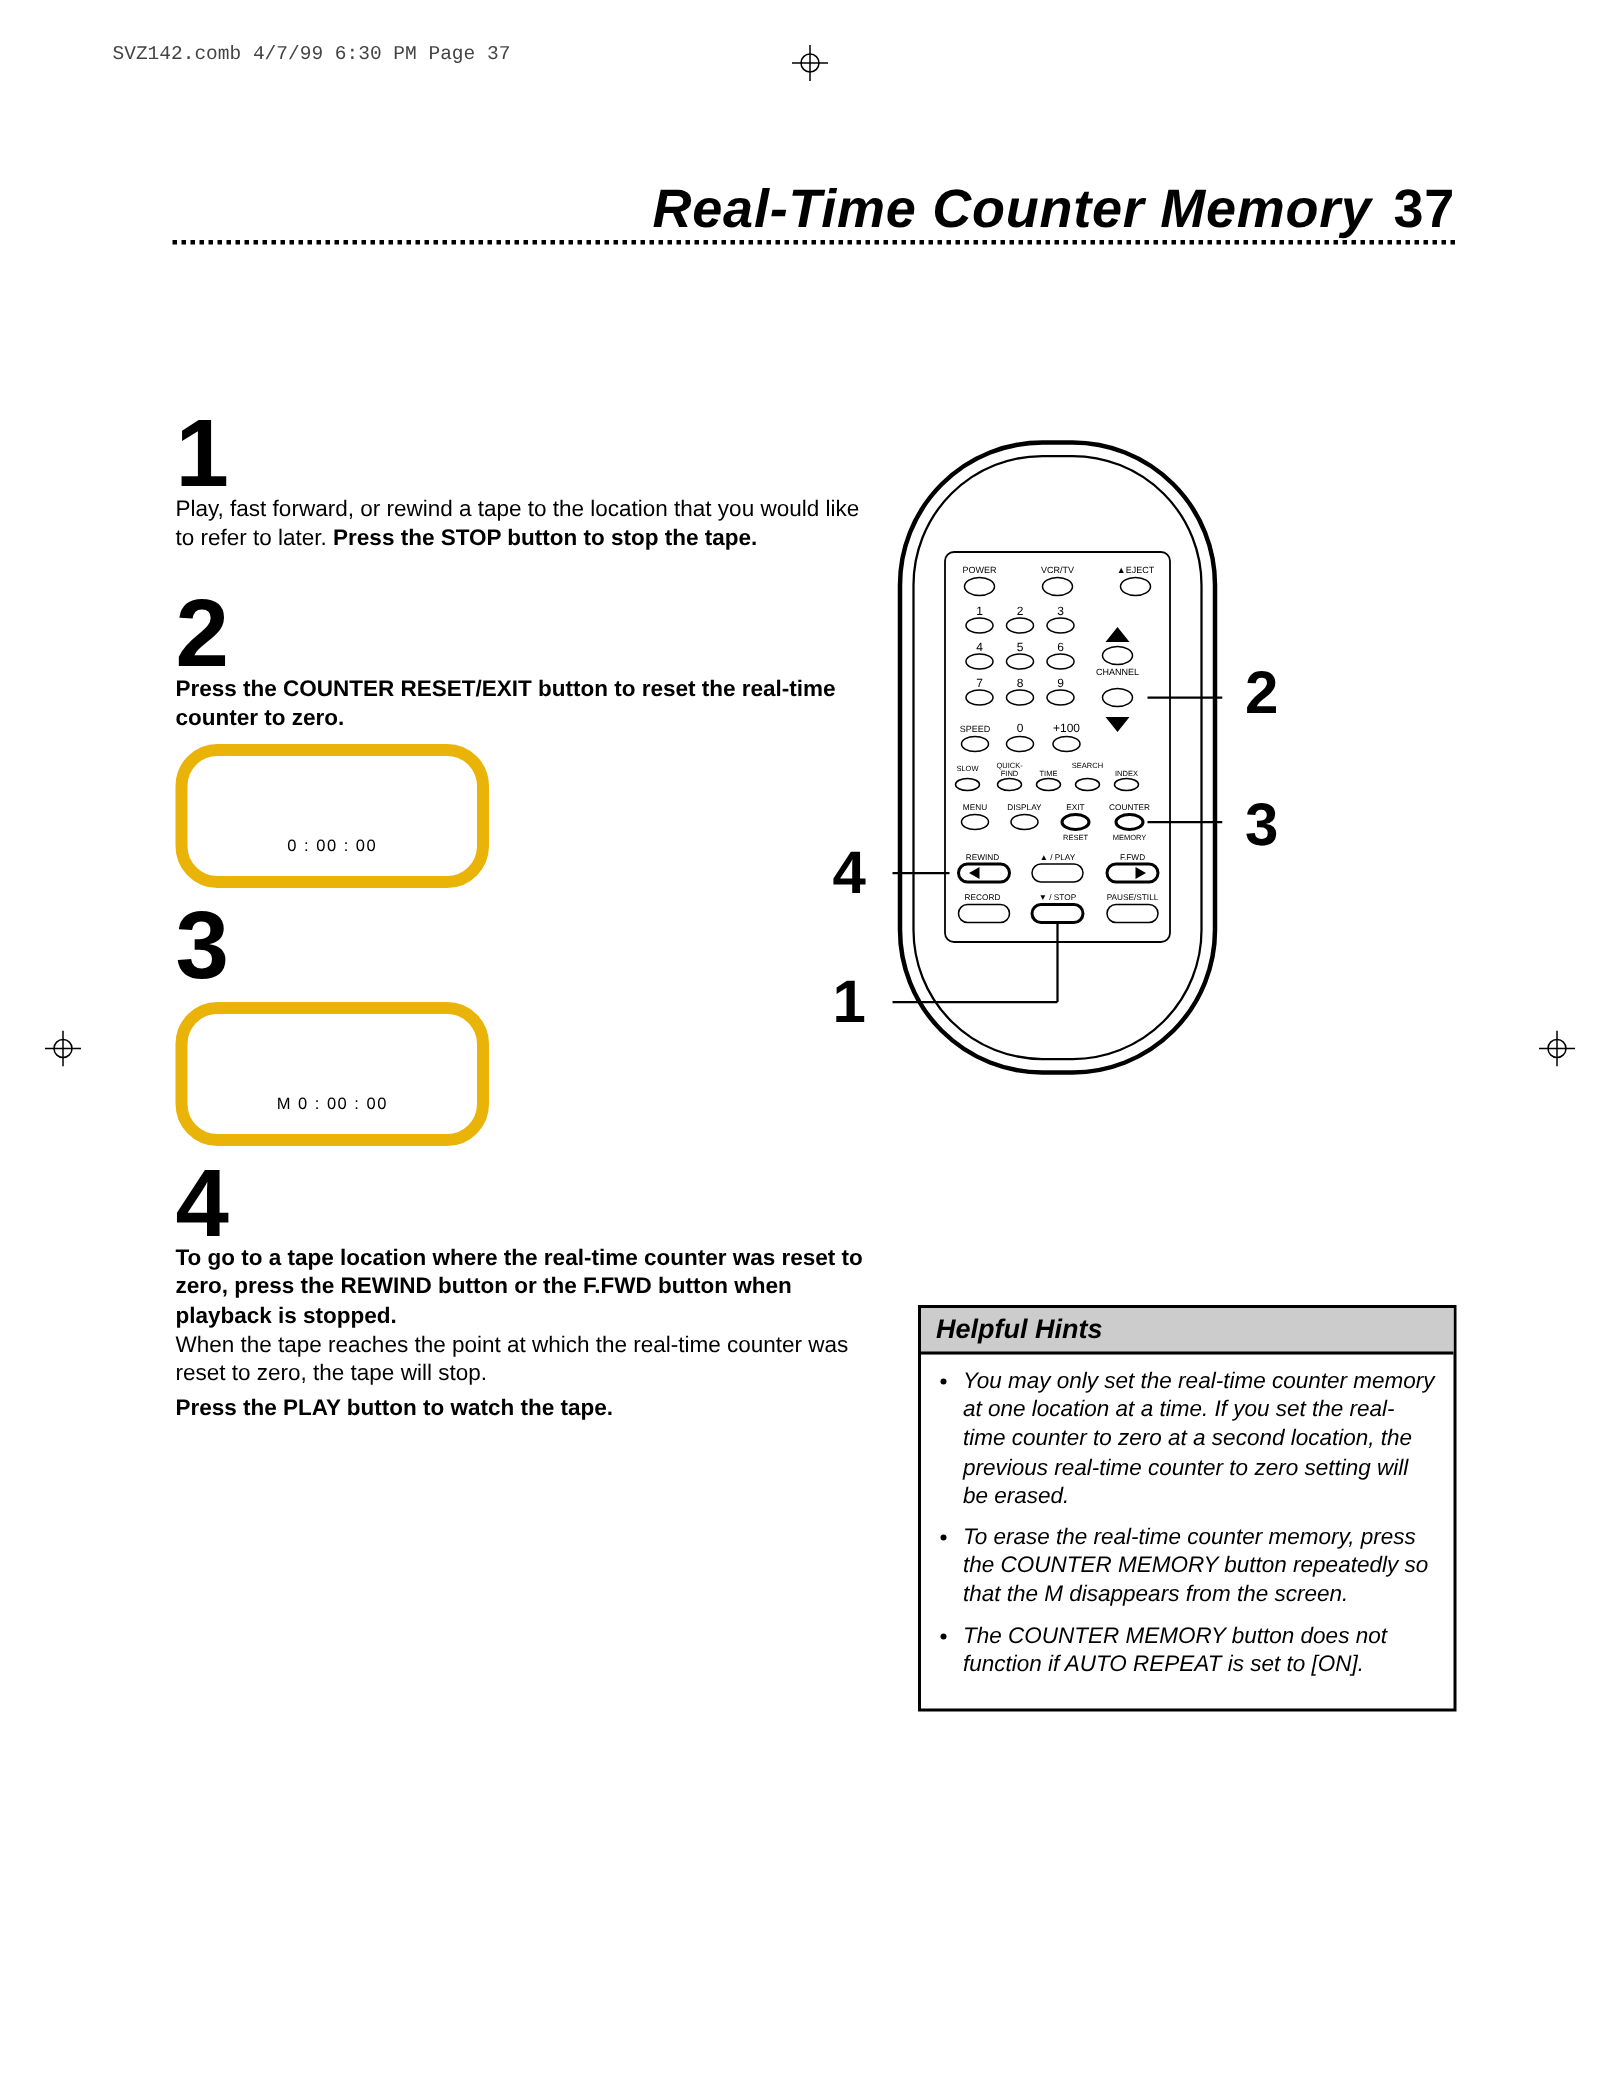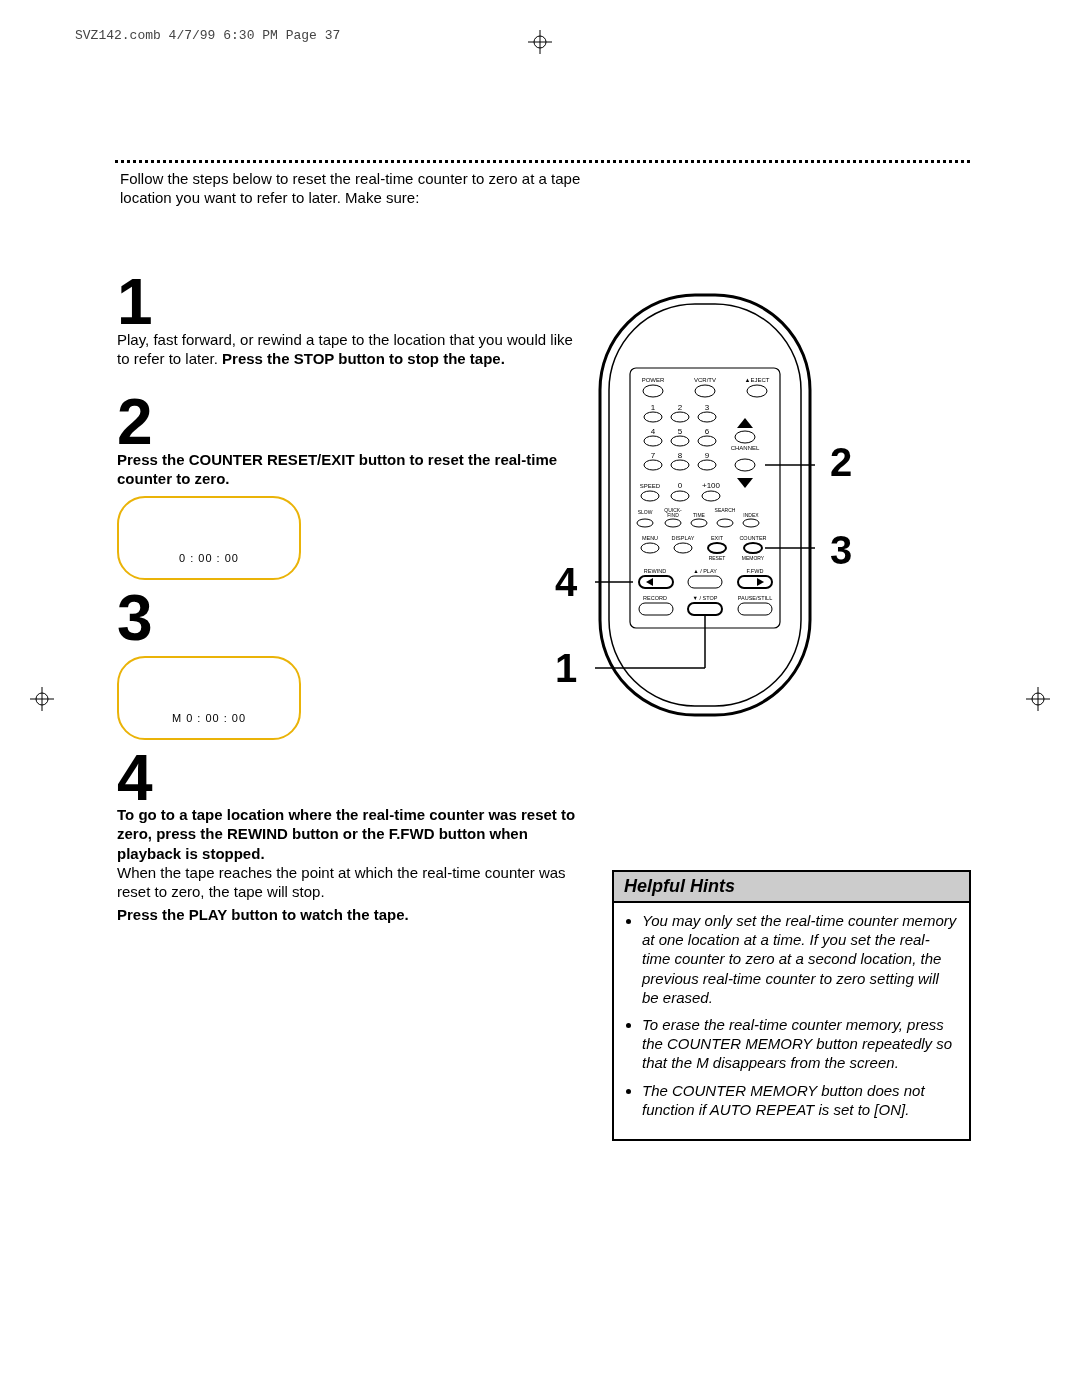--- a/index.html
+++ b/index.html
@@ -77,25 +77,26 @@
   }
   .step-body {
     font-size: 15px;
     line-height: 1.28;
     margin-top: -2px;
   }
   .bold { font-weight: bold; }
   .screen {
     width: 180px;
     height: 80px;
-    border: 2px solid #eab308;
+    border: 8px solid #eab308;
     border-radius: 28px;
     margin-top: 8px;
     position: relative;
     font-size: 12px;
+    padding-left: 13px;
   }
   .screen-text {
     position: absolute;
     bottom: 14px;
     left: 0; right: 0;
     text-align: center;
     font-family: Arial, sans-serif;
     font-size: 11px;
     letter-spacing: 1px;
   }
@@ -168,24 +169,27 @@
   <div class="reg reg-right">
     <svg width="24" height="24">
         <circle cx="12" cy="12" r="6" fill="none" stroke="#000"></circle>
         <line x1="12" y1="0" x2="12" y2="24" stroke="#000"></line>
         <line x1="0" y1="12" x2="24" y2="12" stroke="#000"></line>
       </svg>
   </div>
 
   <div class="slug">SVZ142.comb  4/7/99  6:30 PM  Page 37</div>
 
+  <div class="title-block">
+    <span class="title">Real-Time Counter Memory</span>
+    <span class="title" style="font-style:normal;margin-left:10px">37</span>
+  </div>
   <div class="dotrule"></div>
 
   <div class="intro">
-    <div>Follow the steps below to reset the real-time counter to zero at a tape location you want to refer to later. Make sure:</div>
   </div>
 
   <div class="steps">
 
     <div class="step-num">1</div>
     <div class="step-body">
       <span>Play, fast forward, or rewind a tape to the location that you would like to refer to later. </span><span class="bold">Press the STOP button to stop the tape.</span>
     </div>
 
     <div class="step-num" style="margin-top:26px">2</div>

